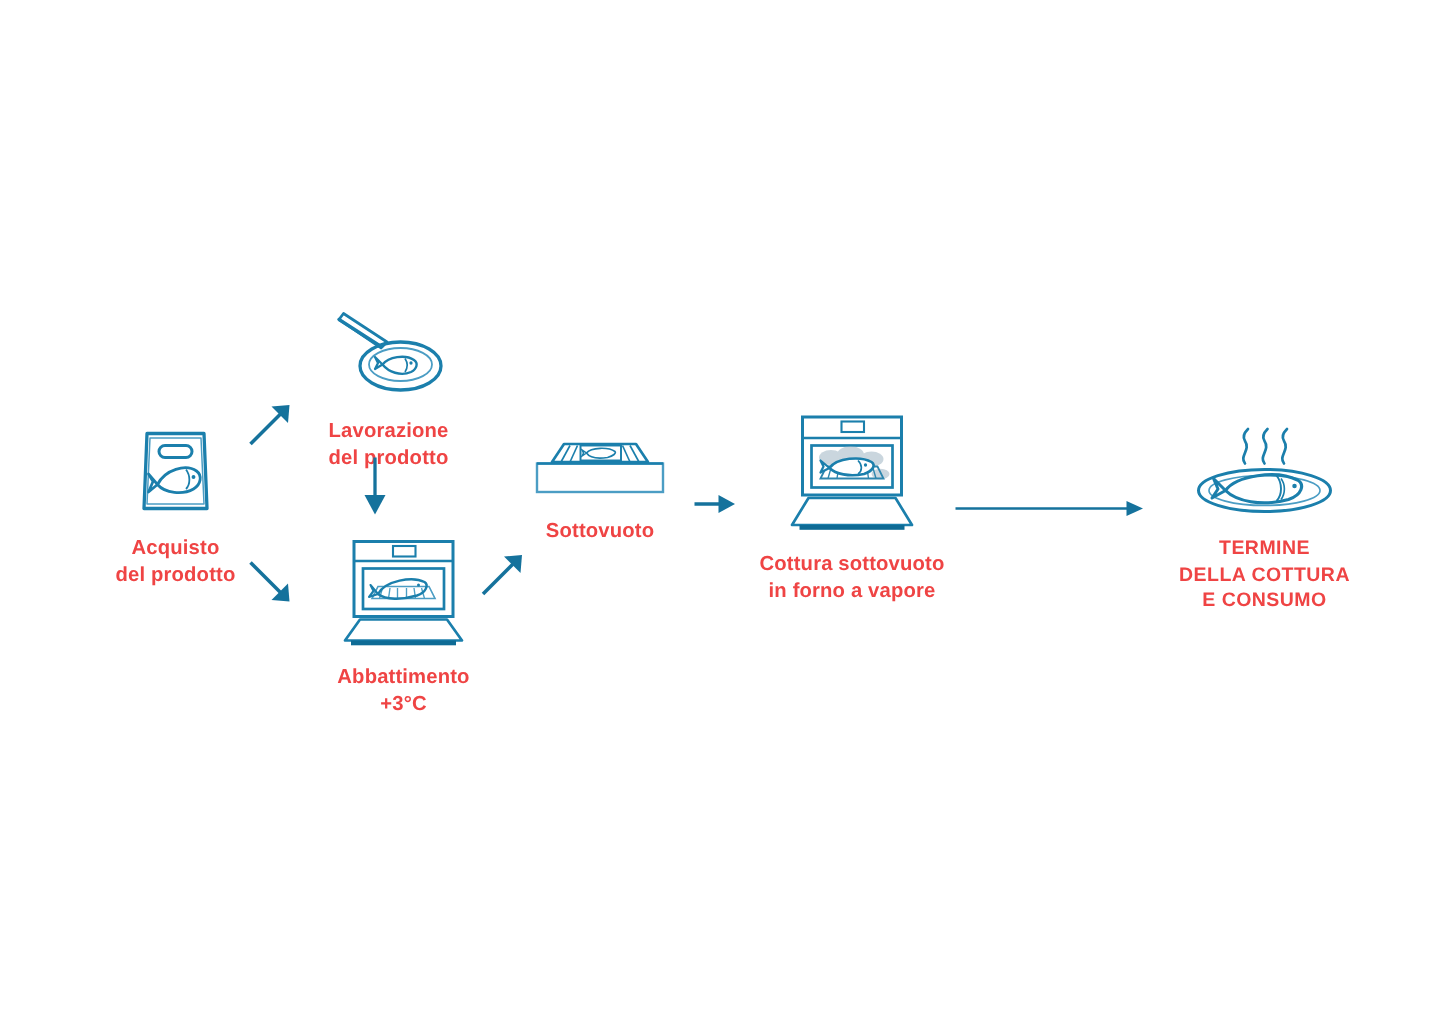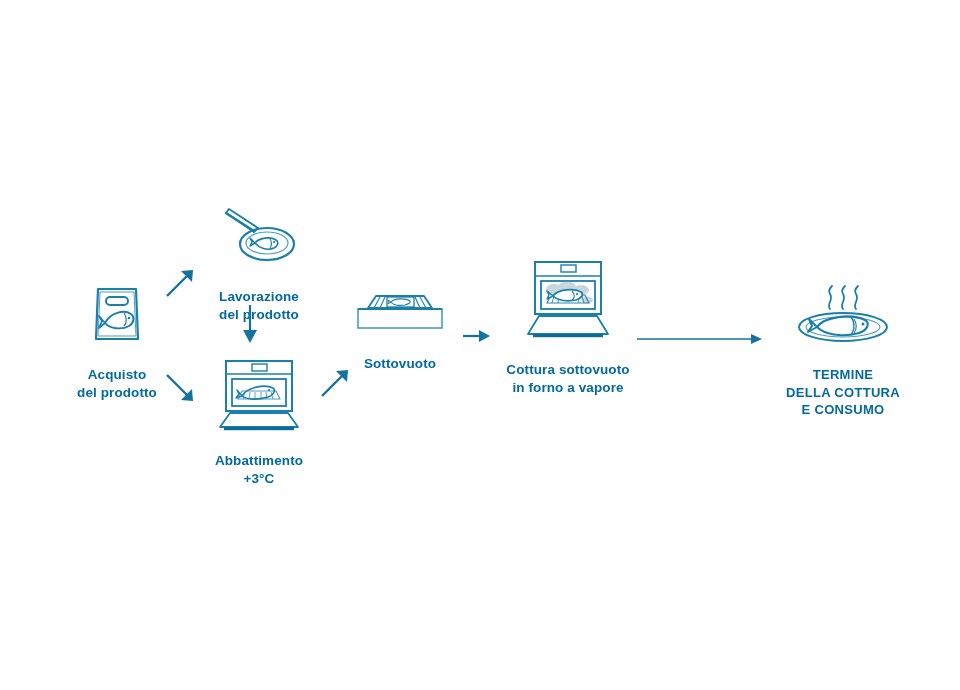--- a/index.html
+++ b/index.html
@@ -21,42 +21,42 @@
   .node {
     position: absolute;
     display: flex;
     flex-direction: column;
     align-items: center;
   }
   .node-icon {
     display: block;
   }
   .node-label {
-    margin-top: 17px;
+    margin-top: 6px;
     text-align: center;
     font-size: 13.5px;
     font-weight: bold;
-    color: #0369a1;
+    color: #ef4444;
     line-height: 1.35;
     white-space: pre-line;
     letter-spacing: 0.1px;
   }
   .node-label.upper {
     font-size: 13px;
     letter-spacing: 0.3px;
   }
   .arrow {
     position: absolute;
   }
   
   #node-acquisto   { left: 55px;  top: 283px; width: 124px; align-items: center; }
   #node-lavorazione{ left: 196px; top: 207px; width: 126px; }
-  #node-abbattimento{left: 196px; top: 357px; width: 126px; }
+  #node-abbattimento{left: 206px; top: 357px; width: 126px; }
   #node-sottovuoto { left: 340px; top: 292px; width: 120px; }
-  #node-cottura    { left: 488px; top: 258px; width: 160px; justify-content: space-between; }
+  #node-cottura    { left: 488px; top: 274px; width: 160px; justify-content: space-between; }
   #node-termine    { left: 778px; top: 283px; width: 130px; align-items: center; }
 
   #arrow-acq-lav   { left: 163px; top: 266px; }
   #arrow-acq-abb   { left: 163px; top: 371px; }
   #arrow-lav-abb   { left: 240px; top: 303px; }
   #arrow-abb-sot   { left: 318px; top: 366px; }
   #arrow-sot-cot   { left: 462px; top: 327px; }
   #arrow-cot-ter   { left: 636px; top: 330px; }
 </style>
 </head>

